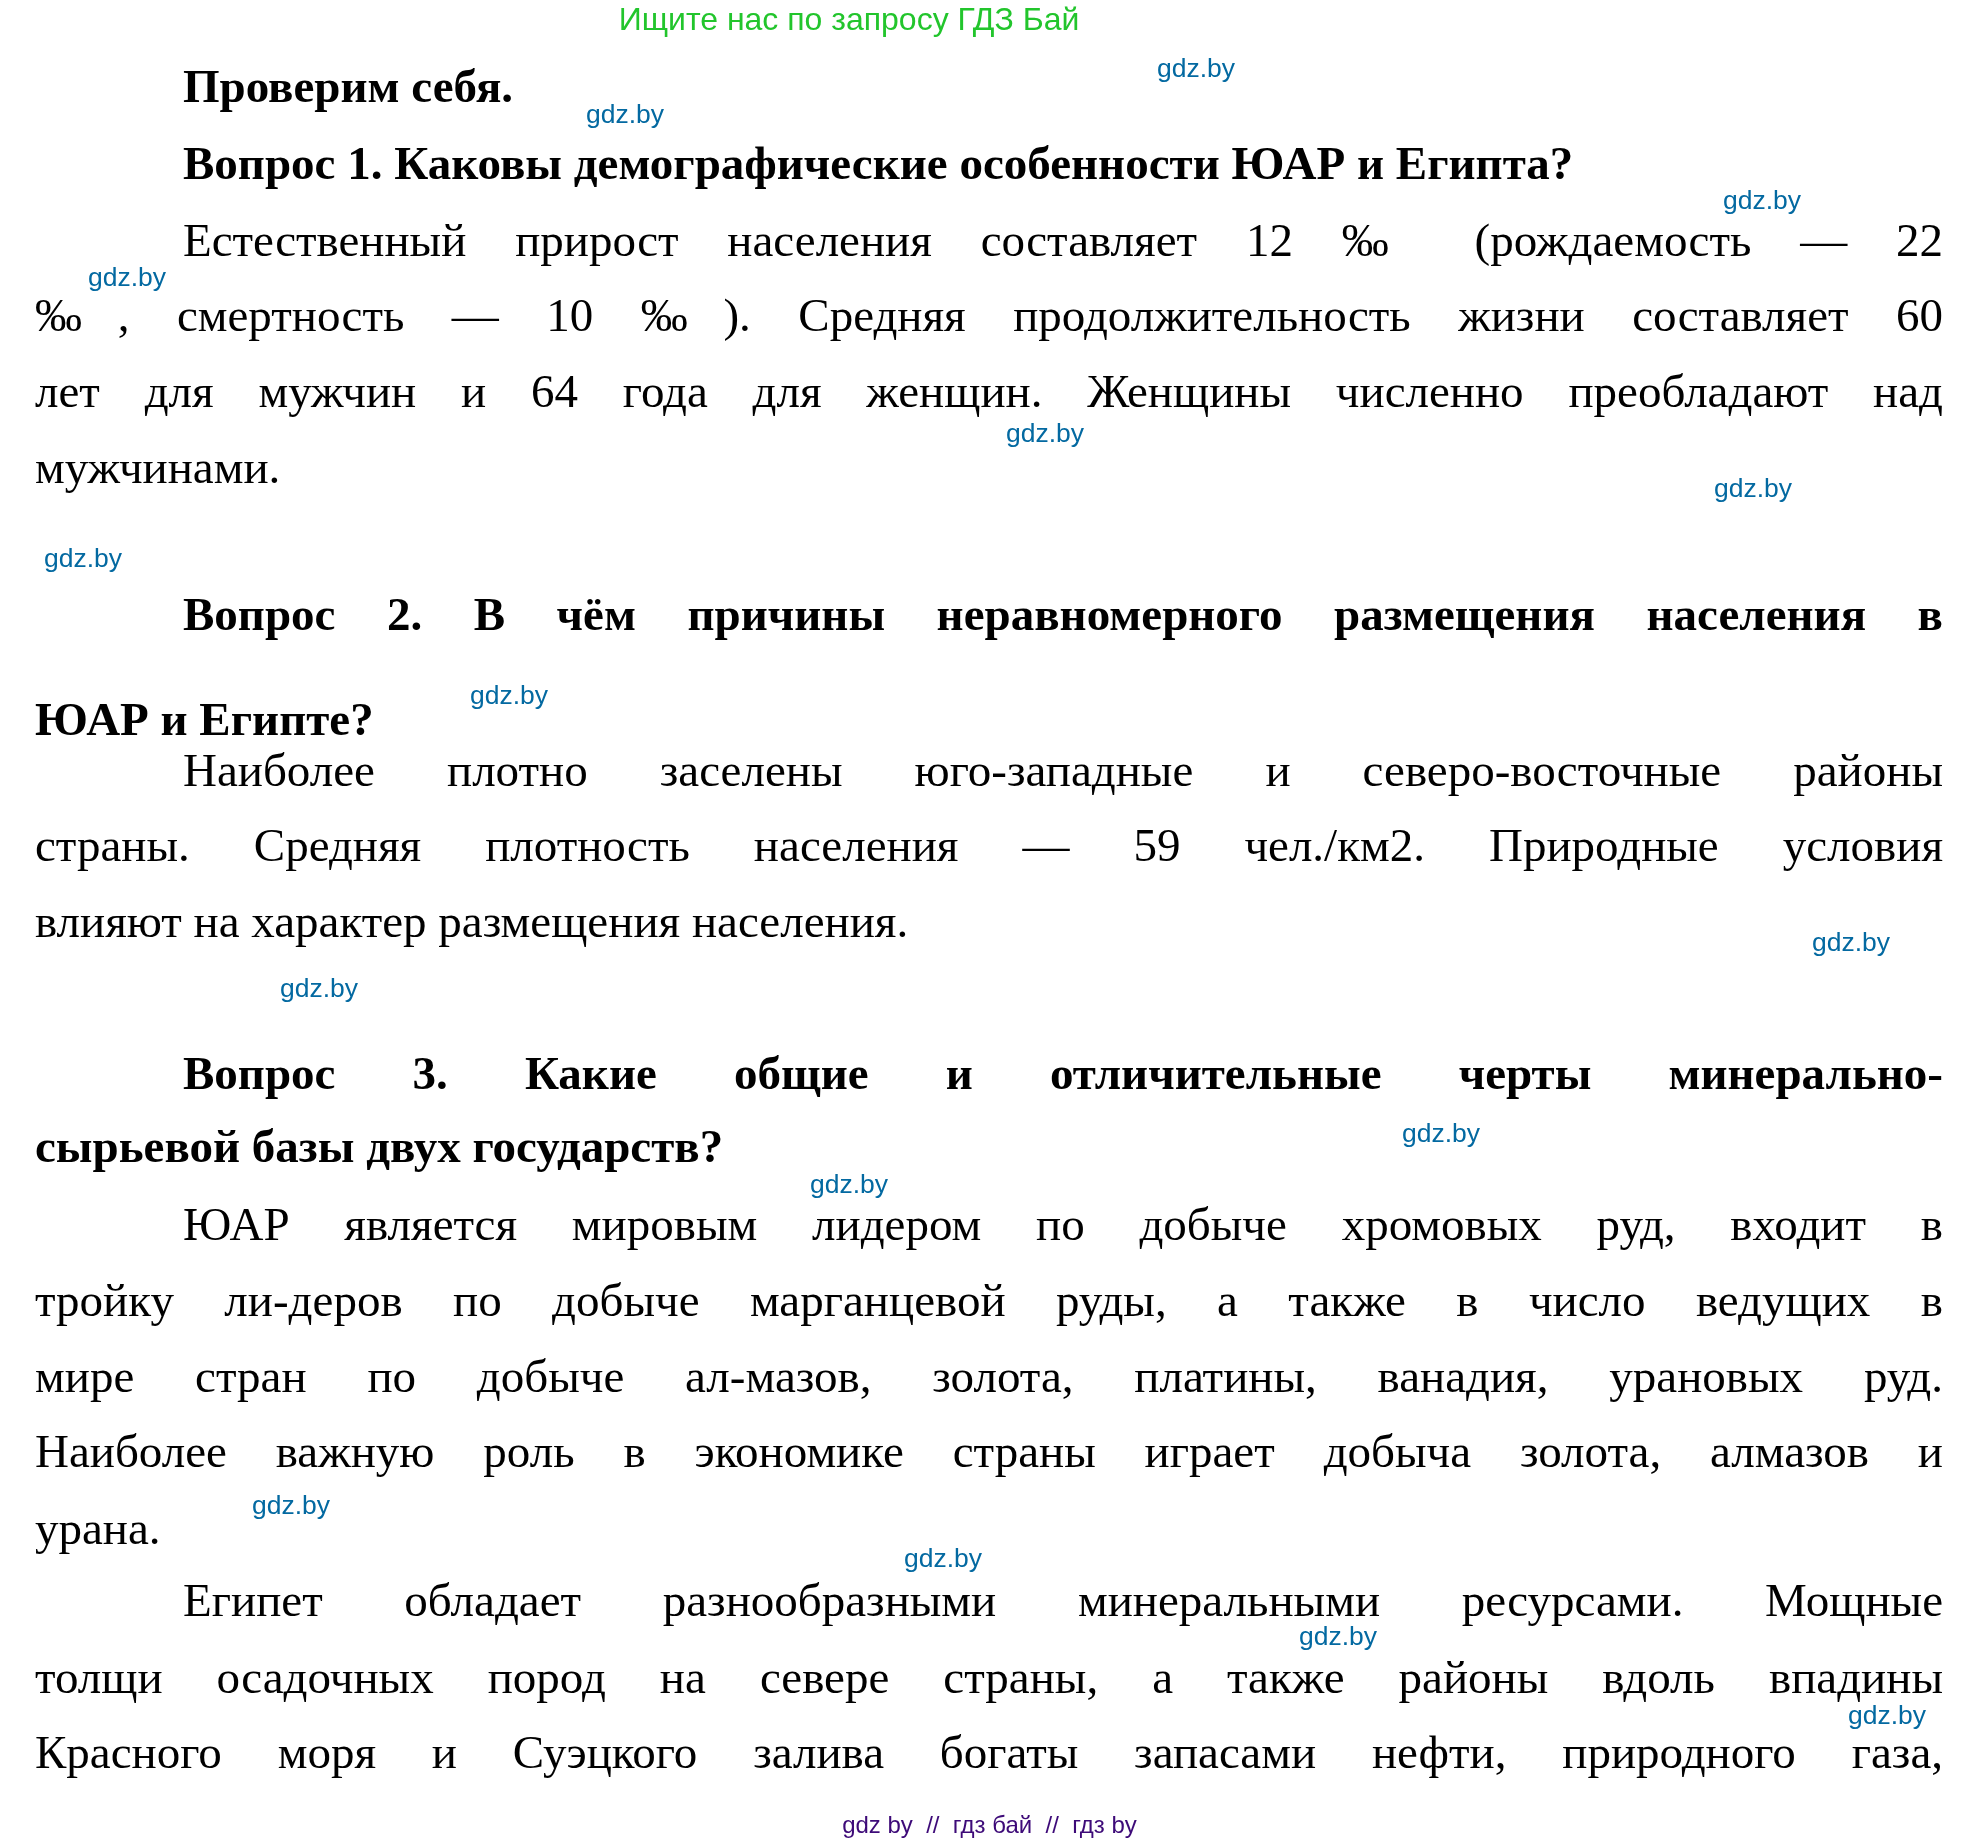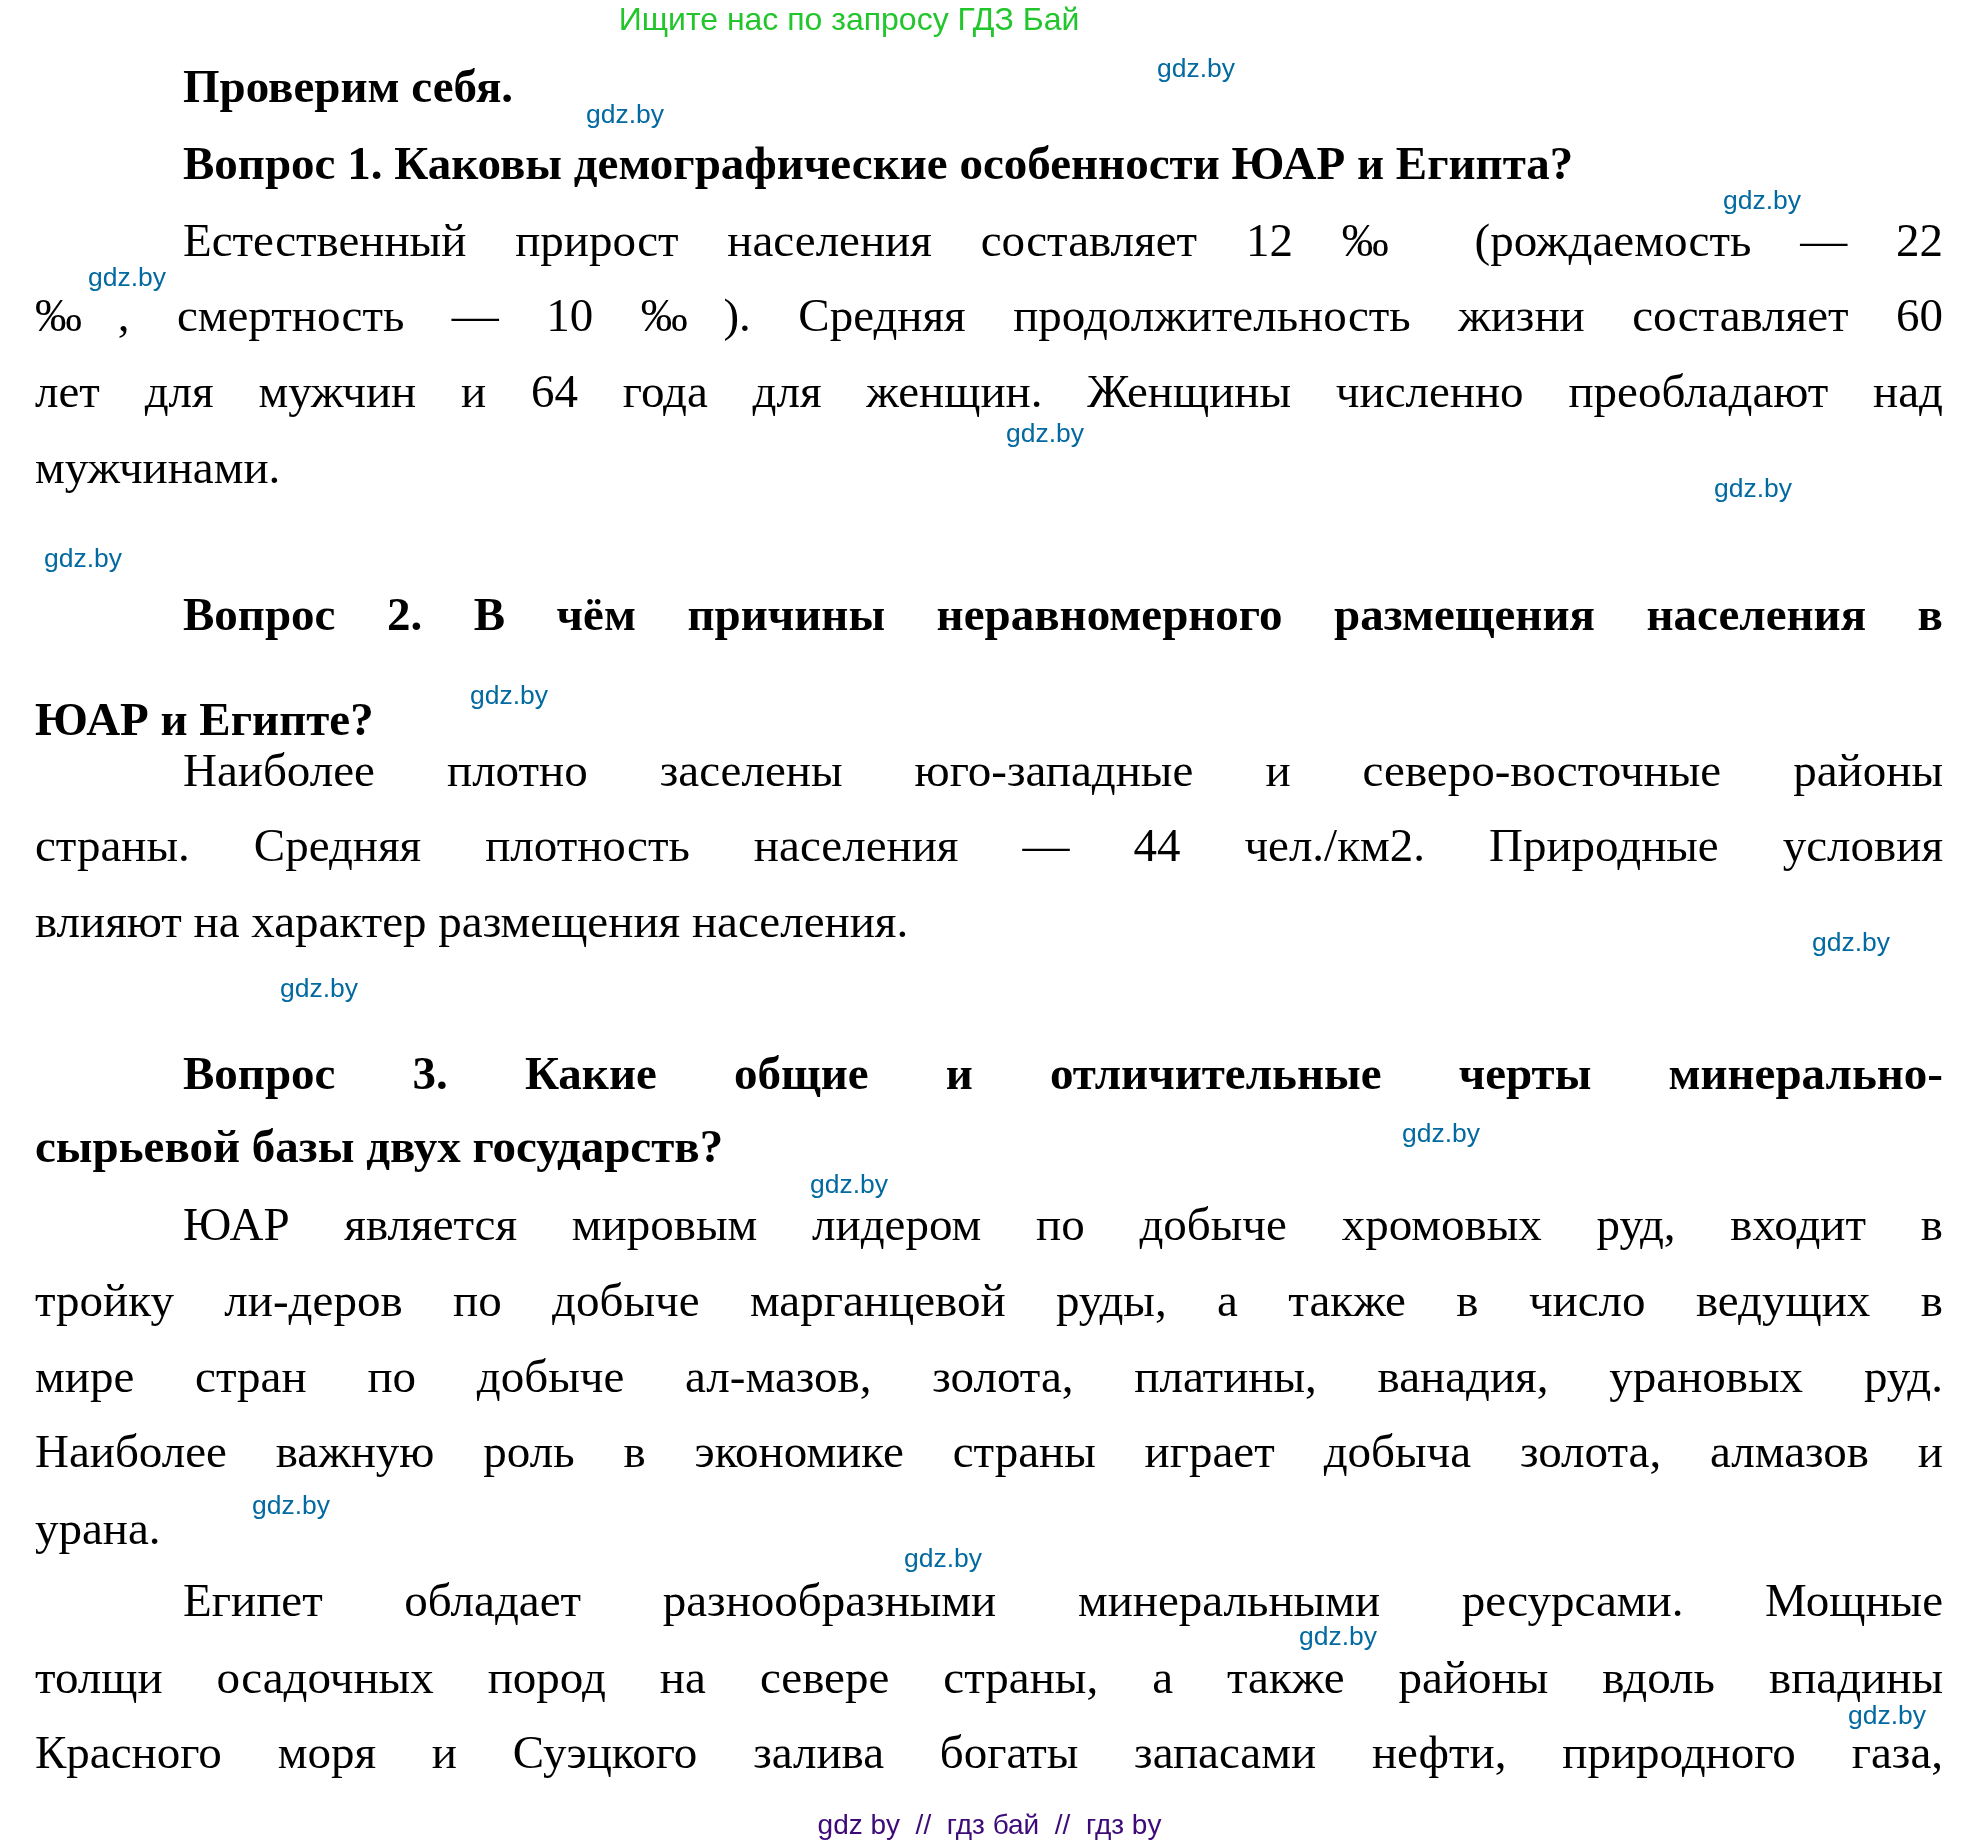--- a/index.html
+++ b/index.html
@@ -1,20 +1,20 @@
 <!DOCTYPE html>
 <html><head>
 <meta charset="utf-8">
 <style>
   html, body { margin:0; padding:0; background:#ffffff; }
   body { width:1979px; height:1848px; position:relative; overflow:hidden; }
   .hdr { position:absolute; left:0; width:1698px; top:0; text-align:center;
          font-family:"Liberation Sans", sans-serif; font-size:32px; color:#22c52c; line-height:35px; }
   .ftr { position:absolute; left:0; width:1979px; top:1805px; text-align:center;
-         font-family:"Liberation Sans", sans-serif; font-size:28px; color:#3d0a78; line-height:39px; white-space:pre; }
+         font-family:"Liberation Sans", sans-serif; font-size:24px; color:#3d0a78; line-height:39px; white-space:pre; }
   .line { position:absolute; left:35px; width:1908px; font-family:"Liberation Serif", serif;
           font-size:47px; line-height:59px; color:#000; white-space:nowrap; }
   .just { text-align:justify; text-align-last:justify; }
   .b { font-weight:bold; }
   .ind { left:183px; width:1760px; }
   .wm { position:absolute; font-family:"Liberation Sans", sans-serif; font-size:26.5px; color:#0369a1; line-height:29px; }
 </style>
 </head>
 <body>
 
@@ -24,21 +24,21 @@
 
 <div class="line b ind" style="top:134px;">Вопрос 1. Каковы демографические особенности ЮАР и Египта?</div>
 <div class="line ind just" style="top:211px;">Естественный прирост населения составляет 12 ‰ (рождаемость — 22</div>
 <div class="line just" style="top:286px;">‰, смертность — 10 ‰). Средняя продолжительность жизни составляет 60</div>
 <div class="line just" style="top:362px;">лет для мужчин и 64 года для женщин. Женщины численно преобладают над</div>
 <div class="line" style="top:438px;">мужчинами.</div>
 
 <div class="line b ind just" style="top:585px;">Вопрос 2. В чём причины неравномерного размещения населения в</div>
 <div class="line b" style="top:690px;">ЮАР и Египте?</div>
 <div class="line ind just" style="top:741px;">Наиболее плотно заселены юго-западные и северо-восточные районы</div>
-<div class="line just" style="top:816px;">страны. Средняя плотность населения — 44 чел./км2. Природные условия</div>
+<div class="line just" style="top:816px;">страны. Средняя плотность населения — 59 чел./км2. Природные условия</div>
 <div class="line" style="top:892px;">влияют на характер размещения населения.</div>
 
 <div class="line b ind just" style="top:1044px;">Вопрос 3. Какие общие и отличительные черты минерально-</div>
 <div class="line b" style="top:1117px;">сырьевой базы двух государств?</div>
 <div class="line ind just" style="top:1195px;">ЮАР является мировым лидером по добыче хромовых руд, входит в</div>
 <div class="line just" style="top:1271px;">тройку ли-деров по добыче марганцевой руды, а также в число ведущих в</div>
 <div class="line just" style="top:1347px;">мире стран по добыче ал-мазов, золота, платины, ванадия, урановых руд.</div>
 <div class="line just" style="top:1422px;">Наиболее важную роль в экономике страны играет добыча золота, алмазов и</div>
 <div class="line" style="top:1499px;">урана.</div>
 <div class="line ind just" style="top:1571px;">Египет обладает разнообразными минеральными ресурсами. Мощные</div>

